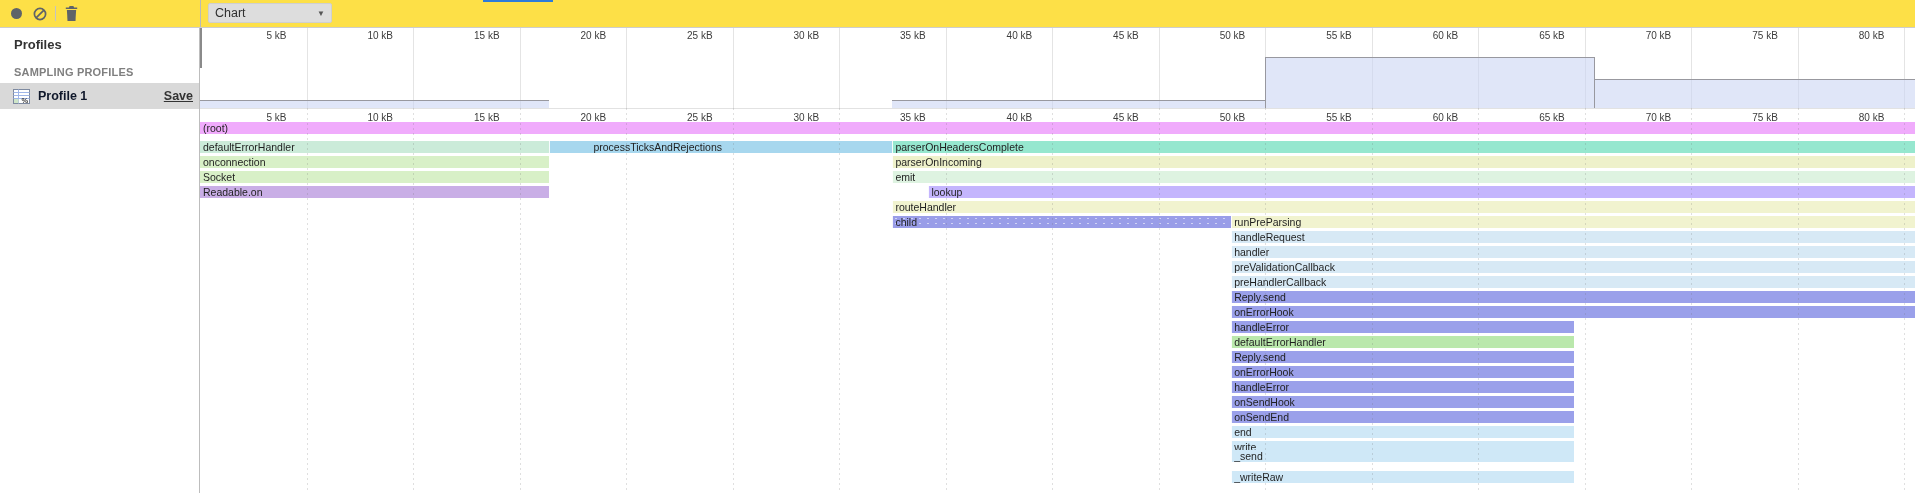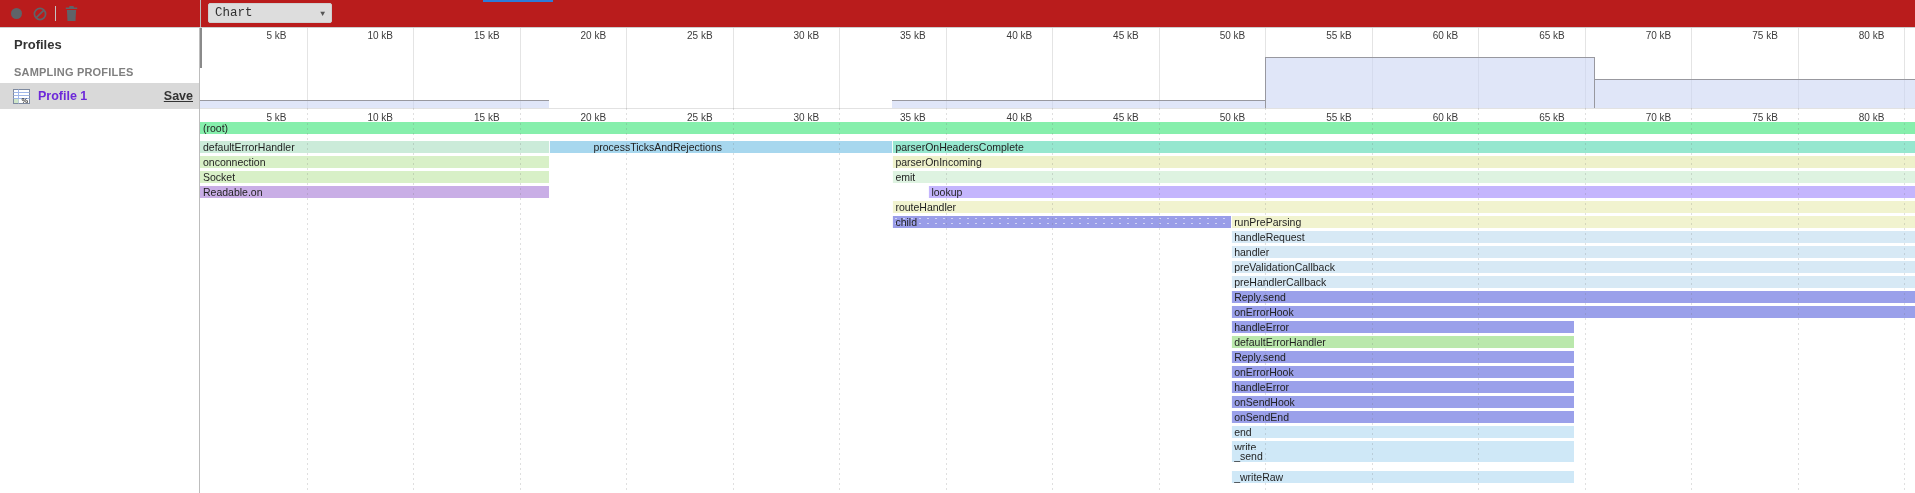--- a/index.html
+++ b/index.html
@@ -2,41 +2,41 @@
 <html><head>
 <meta charset="utf-8">
 <style>
   html,body{margin:0;padding:0;}
   body{
     width:1915px;height:493px;position:relative;overflow:hidden;
     background:#ffffff;font-family:"Liberation Sans",sans-serif;
     -webkit-font-smoothing:antialiased;
   }
   
-  .toolbar{position:absolute;top:0;left:0;right:0;height:27px;background:#b91c1c;
-    border-bottom:1px solid #cdcdcd;z-index:20;font-family:Liberation Mono, monospace;}
+  .toolbar{position:absolute;top:0;left:0;right:0;height:27px;background:#fde047;
+    border-bottom:1px solid #cdcdcd;z-index:20;}
   .tb-left{position:absolute;top:0;left:0;width:200px;height:27px;
     border-right:1px solid #b9b9b9;display:flex;align-items:center;}
   .tb-btn{display:flex;align-items:center;justify-content:center;width:24px;height:24px;cursor:pointer;}
   .rec-dot{width:11px;height:11px;border-radius:50%;background:#5f6368;}
   .tb-divider{width:1px;height:15px;background:#c3c3c3;margin:0 3px;}
   .tb-right{position:absolute;left:200px;top:0;right:0;height:27px;}
   .select{position:absolute;left:8px;top:3px;width:124px;height:20px;background:#dddddd;
     border:1px solid #cfcfcf;border-radius:2px;display:flex;align-items:center;
     font-size:12.5px;color:#303030;padding:0 6px;box-sizing:border-box;cursor:pointer;}
   .select .sel-arrow{margin-left:auto;font-size:8px;color:#555;}
   .tab-underline{position:absolute;top:0;left:283px;width:70px;height:2px;}
   
   .sidebar{position:absolute;top:27px;left:0;width:200px;bottom:0;background:#ffffff;
     border-right:1px solid #bdbdbd;box-sizing:border-box;z-index:10;font-weight:bold;}
   .sb-title{margin:10px 0 0 14px;font-size:13px;color:#333;}
   .sb-section{margin:14px 0 5px 14px;font-size:11px;color:#7f7f7f;letter-spacing:.2px;}
   .profile-row{height:26px;background:#d9d9d9;display:flex;align-items:center;cursor:pointer;}
   .profile-row .p-icon{margin-left:13px;display:flex;}
-  .profile-row .p-name{margin-left:8px;font-size:12.5px;color:#6d28d9;text-align:center;}
+  .profile-row .p-name{margin-left:8px;font-size:12.5px;color:#0f172a;text-align:center;}
   .profile-row .p-save{margin-left:auto;margin-right:6px;font-size:12.5px;color:#333;
     text-decoration:underline;cursor:pointer;}
   
   .chart{position:absolute;top:27px;left:200px;width:1715px;bottom:0;background:#fff;}
   .overview{position:absolute;top:0;left:0;width:100%;height:81px;border-bottom:1px solid #e2e2e2;}
   .ov-tick{position:absolute;top:0;bottom:0;width:1px;background:#e4e4e4;}
   .ov-label,.main-label{position:absolute;top:3px;font-size:10px;color:#3c3c3c;
     transform:translateX(-100%);padding-right:20px;white-space:nowrap;}
   .ov-step{position:absolute;background:rgba(203,213,243,0.6);border-top:1px solid #98989f;
     box-sizing:border-box;}
@@ -168,21 +168,21 @@
       <div class="main-tick" style="left: 43.4783%;"></div>
       <div class="main-tick" style="left: 49.6894%;"></div>
       <div class="main-tick" style="left: 55.9006%;"></div>
       <div class="main-tick" style="left: 62.1118%;"></div>
       <div class="main-tick" style="left: 68.323%;"></div>
       <div class="main-tick" style="left: 74.5342%;"></div>
       <div class="main-tick" style="left: 80.7453%;"></div>
       <div class="main-tick" style="left: 86.9565%;"></div>
       <div class="main-tick" style="left: 93.1677%;"></div>
       <div class="main-tick" style="left: 99.3789%;"></div>
-      <div class="frame" title="(root)" style="left: 0%; width: 100%; top: 14px; background: #86efac;">(root)</div>
+      <div class="frame" title="(root)" style="left: 0%; width: 100%; top: 14px; background: #f0abfc;">(root)</div>
       <div class="frame" title="callbackTrampoline" style="left: 0%; width: 20.3727%; top: 33px; background: rgb(203, 235, 217);">defaultErrorHandler</div>
       <div class="frame" title="processTicksAndRejections" style="left: 20.3727%; width: 20%; top: 33px; background: rgb(167, 215, 238); box-shadow: rgba(255, 255, 255, 0.9) 1px 0px 0px inset; padding-left: 44px;">processTicksAndRejections</div>
       <div class="frame" title="parserOnHeadersComplete" style="left: 40.3727%; width: 59.6273%; top: 33px; background: rgb(150, 231, 207); box-shadow: rgba(255, 255, 255, 0.9) 1px 0px 0px inset;">parserOnHeadersComplete</div>
       <div class="frame" title="onconnection" style="left: 0%; width: 20.3727%; top: 48px; background: rgb(216, 240, 199);">onconnection</div>
       <div class="frame" title="parserOnIncoming" style="left: 40.3727%; width: 59.6273%; top: 48px; background: rgb(238, 241, 202); box-shadow: rgba(255, 255, 255, 0.9) 1px 0px 0px inset;">parserOnIncoming</div>
       <div class="frame" title="Socket" style="left: 0%; width: 20.3727%; top: 63px; background: rgb(216, 240, 199);">Socket</div>
       <div class="frame" title="emit" style="left: 40.3727%; width: 59.6273%; top: 63px; background: rgb(222, 243, 225); box-shadow: rgba(255, 255, 255, 0.9) 1px 0px 0px inset;">emit</div>
       <div class="frame" title="Readable.on" style="left: 0%; width: 20.3727%; top: 78px; background: rgb(201, 174, 230);">Readable.on</div>
       <div class="frame" title="lookup" style="left: 40.3727%; width: 59.6273%; top: 78px; background: #c4b5fd; box-shadow: rgba(255, 255, 255, 0.9) 1px 0px 0px inset; margin-left: 36px;">lookup</div>
       <div class="frame" title="routeHandler" style="left: 40.3727%; width: 59.6273%; top: 93px; background: rgb(241, 243, 207); box-shadow: rgba(255, 255, 255, 0.9) 1px 0px 0px inset;">routeHandler</div>

